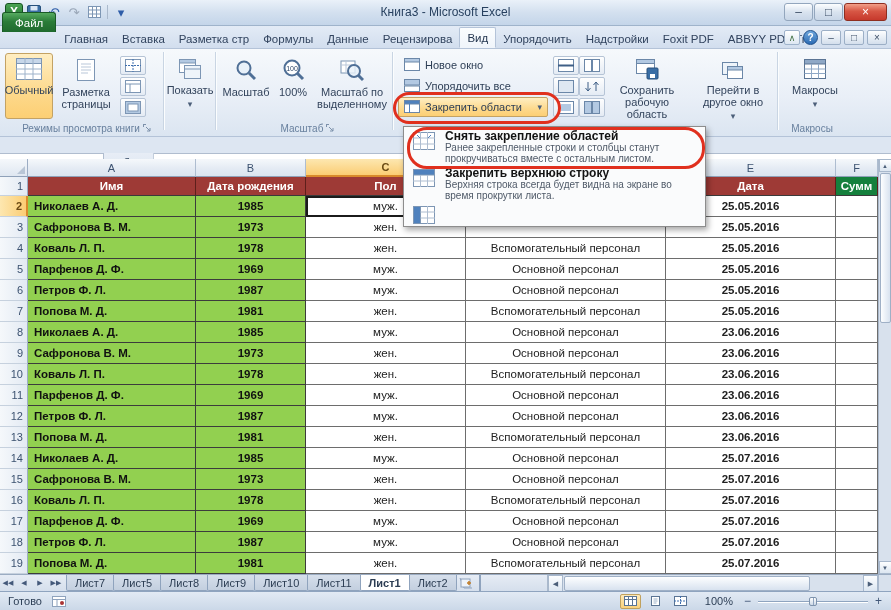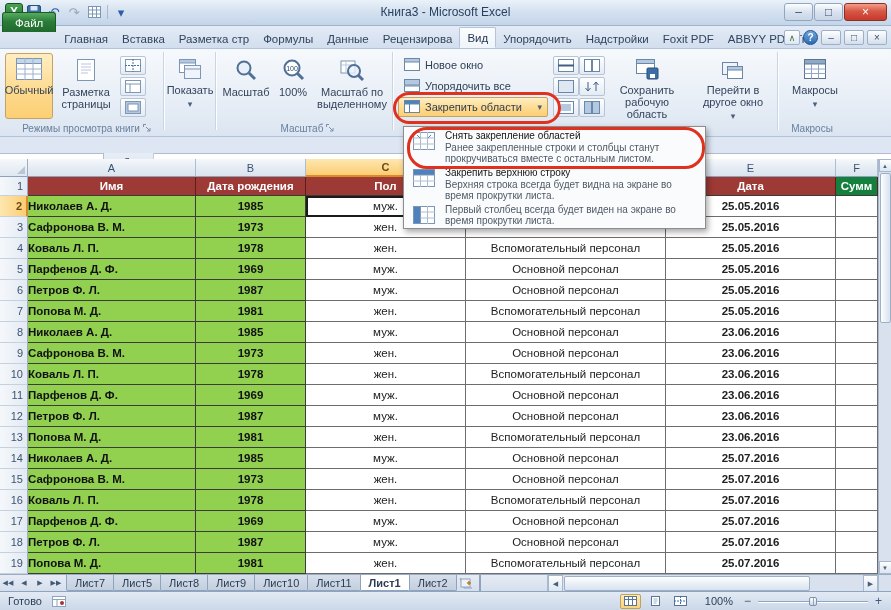--- a/index.html
+++ b/index.html
@@ -73,21 +73,21 @@
 .corner{width:28px;background:linear-gradient(#f5f8fb,#dfe7f1);border-right:1px solid #9cadc4;border-bottom:1px solid #8fa1b9;position:relative}
 .corner::after{content:"";position:absolute;right:2px;bottom:2px;border-left:8px solid transparent;border-bottom:8px solid #b9c6d6}
 .chcells{display:flex;flex:1}
 .colhdr{height:18px;display:flex;align-items:center;justify-content:center;font-size:11px;color:#3c5270;background:linear-gradient(#f5f8fb,#e3eaf3 60%,#dbe4ef);border-right:1px solid #aebdd0;border-bottom:1px solid #8fa1b9}
 .colhdr.sel{background:linear-gradient(#fde7b0,#fbcd74);border-bottom:2px solid #d98a2b;color:#6b4a14;font-weight:bold}
 .grow{display:flex;height:21px}
 .grow.hdr{height:19px}
 .rownum{width:28px;display:flex;align-items:center;justify-content:flex-end;padding-right:4px;font-size:11px;color:#3c5270;background:linear-gradient(90deg,#f5f8fb,#e3eaf3);border-right:1px solid #9cadc4;border-bottom:1px solid #c6d1de}
 .rownum.sel{background:linear-gradient(90deg,#fde7b0,#fbcd74);border-right:2px solid #d98a2b;color:#6b4a14;font-weight:bold}
 .cell{display:flex;align-items:center;justify-content:center;font-size:11.5px;overflow:hidden;white-space:nowrap;background:#fff;border-right:1px solid #6d6d6d;border-bottom:1px solid #6d6d6d}
-.cell.left{justify-content:flex-start;padding-left:0}
+.cell.left{justify-content:flex-start;padding-left:6px}
 .cell.bold{font-weight:bold}
 .cell.green{font-weight:bold;border-right-color:#3c3c3c;border-bottom-color:#3c3c3c;color:#111}
 .cell.mrn{color:#fff;font-weight:bold;border-right-color:#5e1f1b;border-bottom-color:#3a3a3a}
 .selcell{outline:2px solid #1b1b1b;outline-offset:-2px;position:relative;z-index:2}
 .vscroll{position:absolute;left:878px;top:159px;width:13px;height:415px;background:#d8e1ed;border-left:1px solid #aab9cc;display:flex;flex-direction:column;align-items:center}
 .va{width:13px;height:13px;font-size:6px;color:#4c5f79;display:flex;align-items:center;justify-content:center;background:linear-gradient(#fdfeff,#dce6f1);border:1px solid #a8b8cc}
 .vthumb{width:11px;height:150px;margin-top:1px;background:linear-gradient(90deg,#fdfeff,#d8e2ef);border:1px solid #9fb0c6;border-radius:2px}
 .vfill{flex:1}
 
 
@@ -116,21 +116,21 @@
 .ztrack{width:110px;height:9px;position:relative}
 .ztrack::before{content:"";position:absolute;left:0;right:0;top:4px;height:1px;background:#8fa4bf;box-shadow:0 1px 0 #fff}
 .ztrack::after{content:"";position:absolute;left:50%;top:1px;width:1px;height:7px;background:#8fa4bf}
 .zthumb{position:absolute;left:50%;margin-left:-4px;top:0;width:8px;height:9px;background:linear-gradient(#fefefe,#cdd9e7);border:1px solid #7e93ad;border-radius:2px}
 
 
 .freeze-menu{position:absolute;left:403px;top:126px;width:303px;background:#fafbfc;border:1px solid #8d8d8d;box-shadow:2px 3px 6px rgba(0,0,0,.35);z-index:50;padding:1px}
 .fm-item{display:flex;gap:6px;padding:2px 4px 1px}
 .fm-icon{width:30px;display:flex;align-items:flex-start;justify-content:center;padding-top:2px;flex:0 0 30px}
 .fm-text{display:flex;flex-direction:column}
-.fm-title{font-size:10px;line-height:12px;font-weight:normal;color:#131313}
+.fm-title{font-size:12px;line-height:12px;font-weight:bold;color:#131313}
 .fm-desc{font-size:10px;line-height:11px;color:#4f5a68;max-width:252px}
 
 
 .red-oval{position:absolute;border:3px solid #e0301e;border-radius:20px;z-index:60;pointer-events:none}
 .oval-btn{left:393px;top:92px;width:168px;height:32px}
 .oval-item{left:407px;top:127px;width:298px;height:42px}
 </style>
 </head>
 <body>
 
@@ -701,21 +701,20 @@
       </div>
       <div class="fm-item">
         <span class="fm-icon">
           <svg width="22" height="18" viewBox="0 0 22 18">
             <rect x="0.5" y="0.5" width="21" height="17" fill="#fff" stroke="#7d96b4"></rect>
             <rect x="0.5" y="0.5" width="7" height="17" fill="#4f81bd" stroke="#7d96b4"></rect>
             <path d="M7.5 6h14.5M7.5 12h14.5M14.5 0v18" stroke="#aebdd0"></path>
           </svg>
         </span>
         <span class="fm-text">
-          <span class="fm-desc">Первый столбец всегда будет виден на экране во время прокрутки листа.</span>
         </span>
       </div>
     </div>
 
   <div class="red-oval oval-btn" style="border-color: rgb(224, 48, 30);"></div>
   <div class="red-oval oval-item" style="border-color: rgb(224, 48, 30);"></div>
 
 </div>
 
 </body></html>

